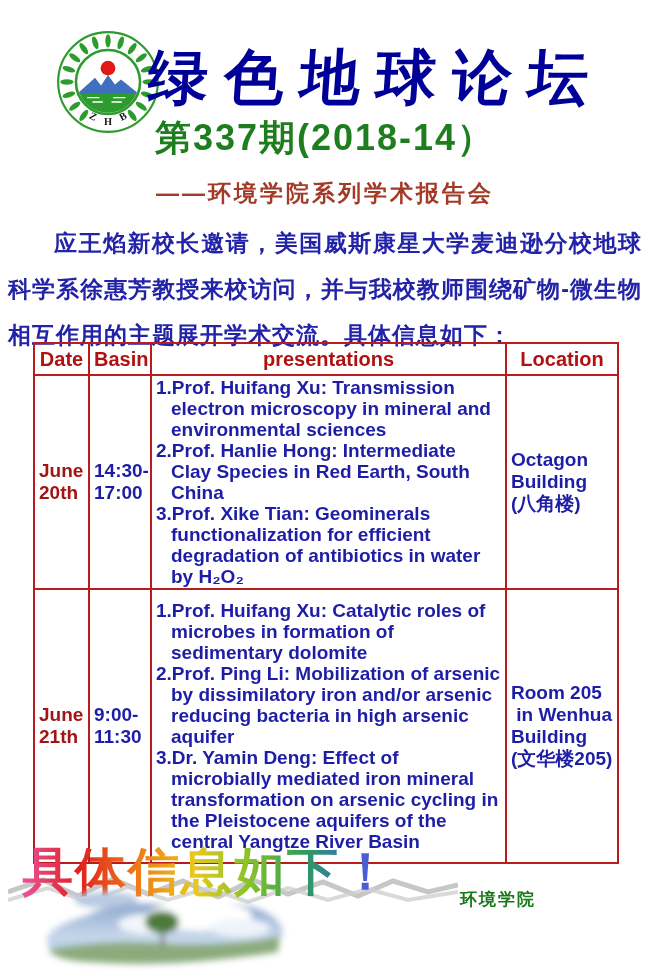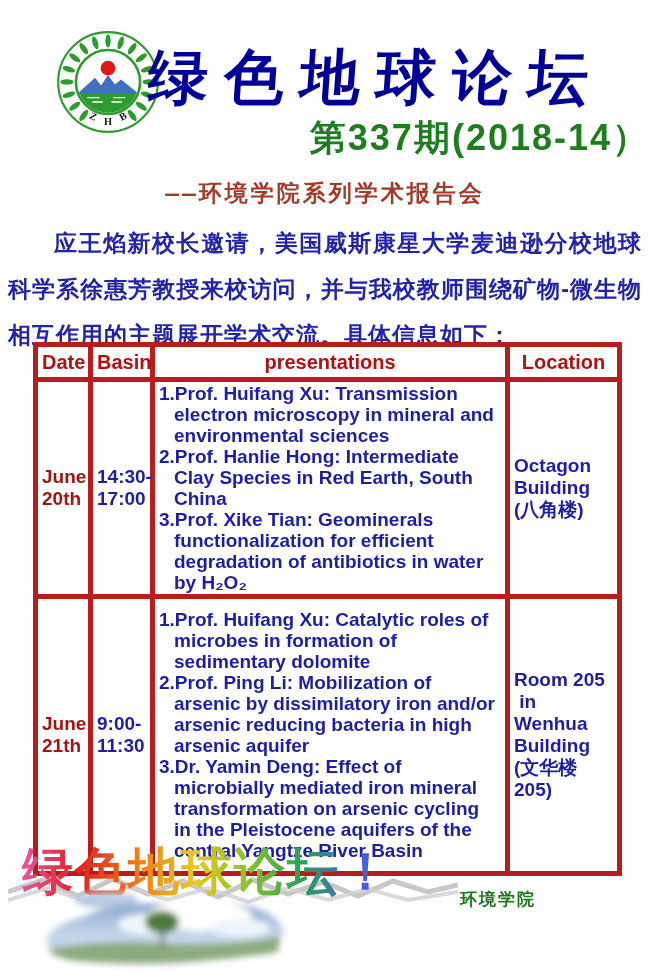--- a/index.html
+++ b/index.html
@@ -7,35 +7,35 @@
        font-family:"Liberation Sans","DejaVu Sans",sans-serif;}
 
   .abs{position:absolute;}
 
   
   .logo{left:56px;top:30px;width:104px;height:104px;}
   .main-title{left:148px;top:38px;width:486px;height:82px;
     font-size:60px;font-weight:bold;color:#000099;letter-spacing:16px;
     font-family:"DejaVu Serif","Liberation Serif",serif;
     transform:skewX(-4deg);white-space:nowrap;}
-  .issue-line{left:0;top:114px;width:650px;text-align:right;
+  .issue-line{left:0;top:114px;width:650px;text-align:center;
     font-size:36px;font-weight:bold;color:#1e7e1e;letter-spacing:2px;}
   .subtitle-line{left:0;top:178px;width:650px;text-align:center;
     font-size:23px;font-weight:bold;color:#a33a28;letter-spacing:3px;
-    font-family:Liberation Mono, monospace;}
+    font-family:Liberation Sans, sans-serif;}
 
   
   .intro{left:8px;top:220px;width:634px;font-size:23px;line-height:46px;
     color:#2323a8;font-weight:600;text-align:justify;text-indent:2em;
     letter-spacing:1px;}
 
   
   table.sched{position:absolute;left:33px;top:342px;border-collapse:collapse;
     table-layout:fixed;width:584px;}
-  table.sched td,table.sched th{border:5px solid #b91c1c;padding:1px 4px;
+  table.sched td,table.sched th{border:2px solid #b91c1c;padding:1px 4px;
     vertical-align:middle;}
   col.c-date{width:55px;}  col.c-time{width:62px;}
   col.c-pres{width:355px;} col.c-loc{width:112px;}
   th.hdr{color:#b01212;font-size:20px;font-weight:bold;text-align:center;
     height:28px;}
   td.date-cell{color:#a31515;font-weight:bold;font-size:19px;line-height:22px;}
   td.time-cell{color:#1d1da6;font-weight:bold;font-size:19px;line-height:22px;}
   td.pres-cell{color:#1d1da6;font-weight:bold;font-size:19px;line-height:21px;
     vertical-align:middle;}
   td.loc-cell{color:#1d1da6;font-weight:bold;font-size:19px;line-height:22px;
@@ -150,21 +150,21 @@
 (文华楼205)</td>
     </tr>
   </tbody>
     </table>
 
   <div class="abs welcome-wrap">
     <svg class="zigzag" viewBox="0 0 450 40">
       <polyline points="0,22 35,10 70,26 105,9 140,24 175,11 210,27 245,10 280,24 315,12 350,26 385,11 420,22 450,15" fill="none" stroke="#bdbdbd" stroke-width="5" opacity="0.85"></polyline>
       <polyline points="0,30 40,18 80,32 120,17 160,30 200,18 240,32 280,18 320,30 360,19 400,30 450,22" fill="none" stroke="#cfcfcf" stroke-width="4" opacity="0.8"></polyline>
     </svg>
-    <div class="welcome-text">绿色地球论坛！</div>
+    <div class="welcome-text">具体信息如下！</div>
   </div>
 
   <div class="abs landscape">
     <svg viewBox="0 0 272 86" width="272" height="86">
       <defs>
         <filter id="soft" x="-20%" y="-20%" width="140%" height="140%">
           <feGaussianBlur stdDeviation="3.2"></feGaussianBlur>
         </filter>
         <linearGradient id="skyg" x1="0" y1="0" x2="0" y2="1">
           <stop offset="0" stop-color="#8fa9cf"></stop>

